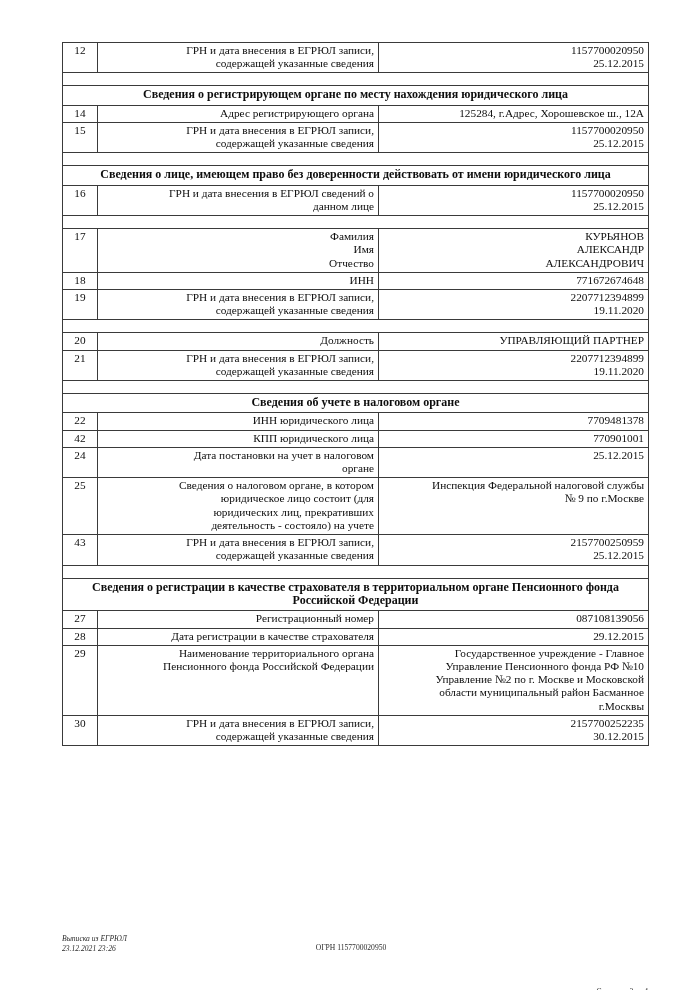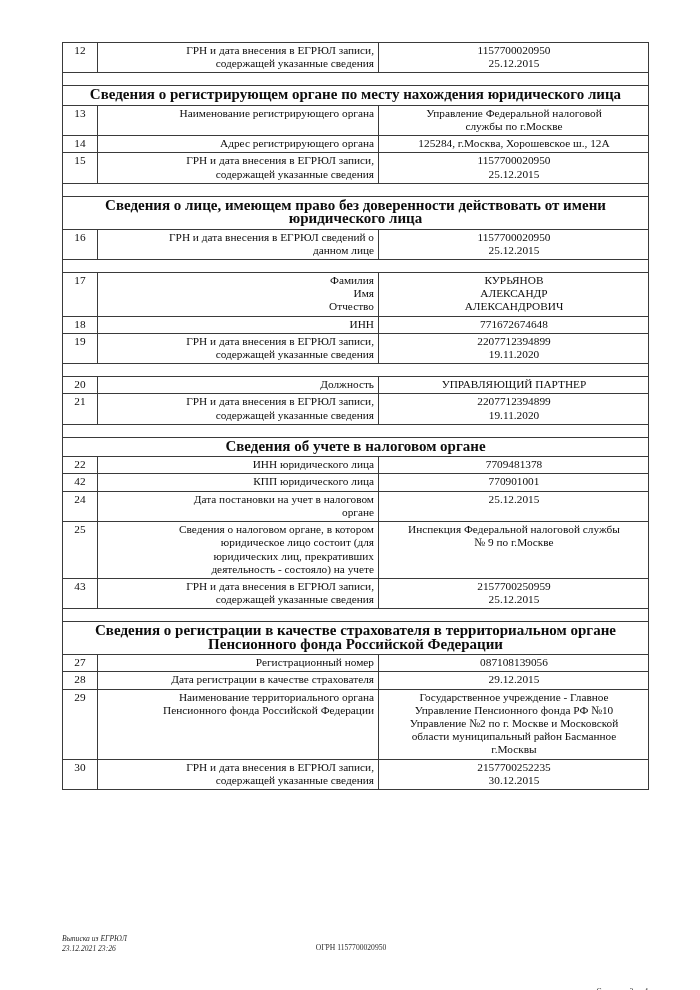--- a/index.html
+++ b/index.html
@@ -38,26 +38,26 @@
   }
   col.c-num   { width: 35px; }
   col.c-label { width: 281px; }
   col.c-val   { width: 270px; }
 
   td.num {
     text-align: center;
     padding-left: 0; padding-right: 0;
   }
   td.label { text-align: right; }
-  td.val   { text-align: center; }
+  td.val   { text-align: right; }
 
   tr.section-head td {
     text-align: center;
     font-weight: bold;
-    font-size: 15px;
+    font-size: 12px;
     line-height: 13.4px;
     padding: 2px 8px 3px 8px;
   }
   tr.spacer td {
     border-left: 1px solid #3a3a3a;
     border-right: 1px solid #3a3a3a;
     border-top: 1px solid #3a3a3a;
     border-bottom: 1px solid #3a3a3a;
     height: 13px;
     padding: 0;
@@ -108,29 +108,23 @@
           <td class="val ml">1157700020950
 25.12.2015</td>
         </tr>
         <tr class="spacer">
           <td colspan="3"></td>
         </tr>
         <tr class="section-head">
           <td colspan="3">Сведения о регистрирующем органе по месту нахождения юридического лица</td>
         </tr>
         <tr>
-          <td class="num">13</td>
-          <td class="label ml">Наименование регистрирующего органа</td>
-          <td class="val ml">Управление Федеральной налоговой
-службы по г.Москве</td>
-        </tr>
-        <tr>
           <td class="num">14</td>
           <td class="label ml">Адрес регистрирующего органа</td>
-          <td class="val ml">125284, г.Москва, Хорошевское ш., 12А</td>
+          <td class="val ml">125284, г.Адрес, Хорошевское ш., 12А</td>
         </tr>
         <tr>
           <td class="num">15</td>
           <td class="label ml">ГРН и дата внесения в ЕГРЮЛ записи,
 содержащей указанные сведения</td>
           <td class="val ml">1157700020950
 25.12.2015</td>
         </tr>
         <tr class="spacer">
           <td colspan="3"></td>

